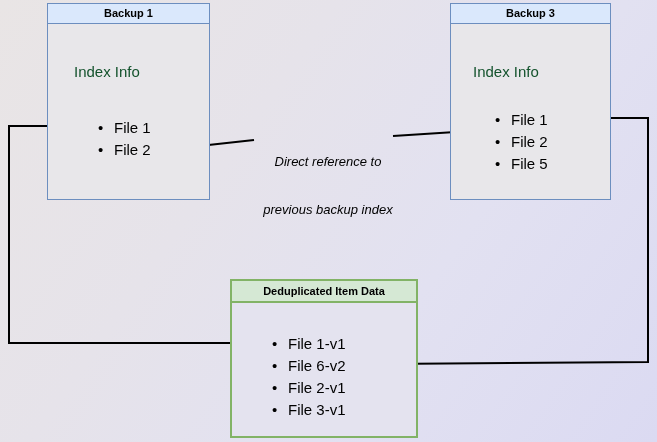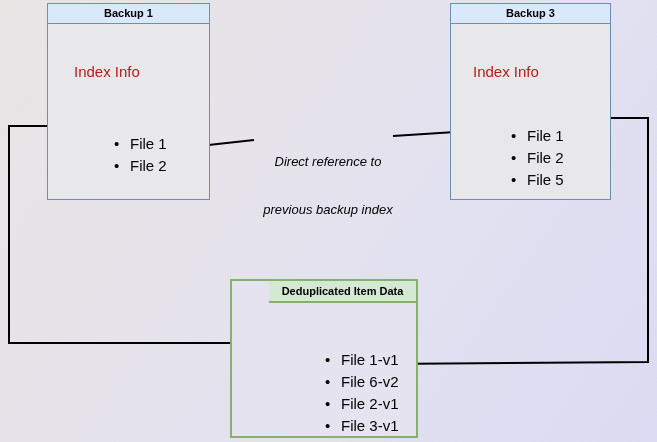--- a/index.html
+++ b/index.html
@@ -33,21 +33,20 @@
     display: flex;
     flex-direction: column;
   }
   .node.blue {
     border: 1px solid #6c8ebf;
     background: #e8e7ea;
   }
   .node.green {
     border: 2px solid #82b366;
     background: #e4e3ef;
-    padding-left: 37px;
   }
   .node-header {
     box-sizing: border-box;
     width: 100%;
     text-align: center;
     font-weight: bold;
     font-size: 11px;
     color: #000;
     line-height: 1;
     display: flex;
@@ -64,26 +63,26 @@
     border-bottom: 2px solid #82b366;
     height: 22px;
   }
   .node-body {
     position: relative;
     flex: 1;
   }
   .index-title {
     position: absolute;
     font-size: 15px;
-    color: #b91c1c;
+    color: #14532d;
     white-space: nowrap;
   }
   .item-list {
     position: absolute;
-    margin: 16px;
+    margin: 0;
     padding: 0;
     list-style: none;
   }
   .item-list li {
     font-size: 15px;
     color: #000;
     line-height: 22px;
     white-space: nowrap;
     position: relative;
     padding-left: 16px;

